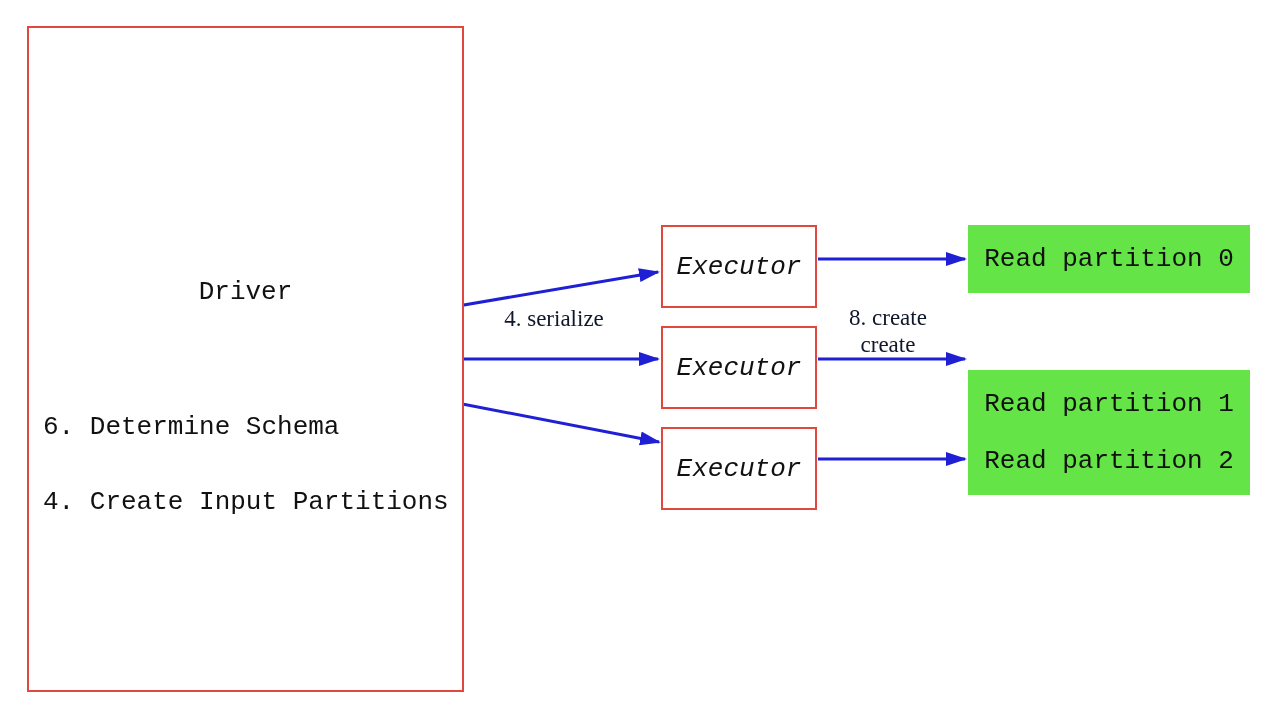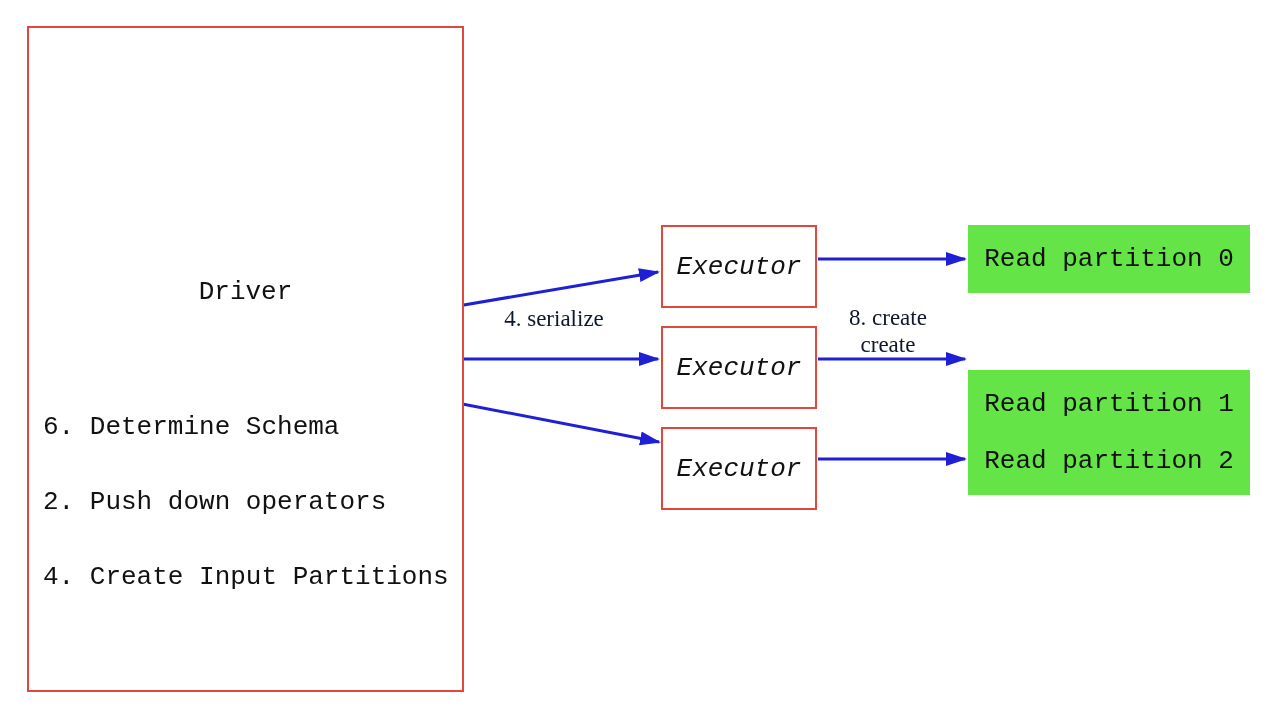--- a/index.html
+++ b/index.html
@@ -101,21 +101,20 @@
     <line x1="452" y1="402" x2="659" y2="442" marker-end="url(#ah)"></line>
     <line x1="818" y1="259" x2="965" y2="259" marker-end="url(#ah)"></line>
     <line x1="818" y1="359" x2="965" y2="359" marker-end="url(#ah)"></line>
     <line x1="818" y1="459" x2="965" y2="459" marker-end="url(#ah)"></line>
   </svg>
 
   <div class="driver-box">
     <div class="driver-title">Driver</div>
     <div class="driver-steps">
       <div>6. Determine Schema</div>
-      <div>2. Push down operators</div>
       <div>4. Create Input Partitions</div>
     </div>
   </div>
 
   <div class="node executor row-0">
     <span>Executor</span>
   </div>
   <div class="node executor row-1">
     <span>Executor</span>
   </div>

